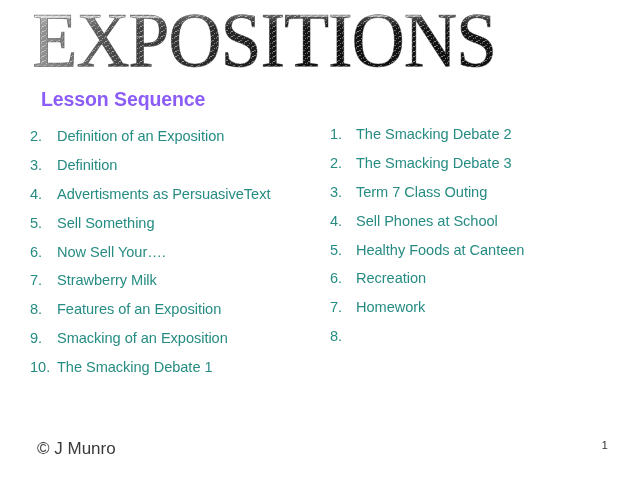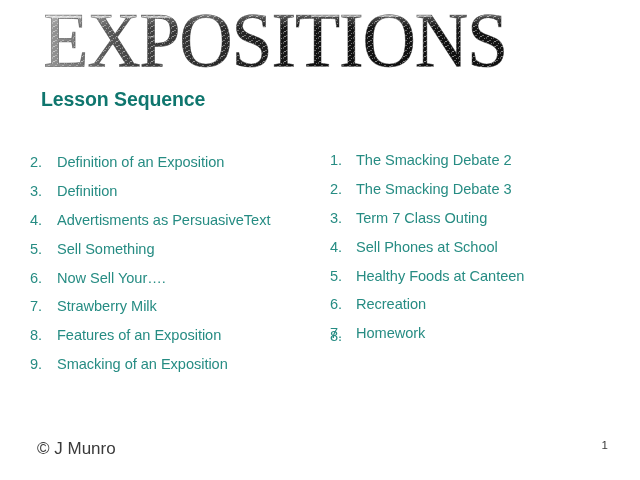--- a/index.html
+++ b/index.html
@@ -19,39 +19,39 @@
   
   #slide {
     position: absolute;
     inset: 0;
     background: #ffffff;
   }
 
   
   #title-wrap {
     position: absolute;
-    left: 11px;
+    left: 0;
     top: 6px;
     width: 528px;
     height: 74px;
     text-align: right;
   }
   #title-svg {
     display: block;
     margin: 0 auto;
   }
 
   
   #heading {
     position: absolute;
     left: 41px;
     top: 88px;
     font-size: 19.5px;
     font-weight: bold;
-    color: #0f766e;
+    color: #8b5cf6;
     letter-spacing: -0.1px;
     white-space: nowrap;
   }
 
   
   .col {
     position: absolute;
     font-size: 14.6px;
     color: #268c83;
     letter-spacing: -0.05px;
@@ -76,21 +76,20 @@
   .li .num {
     width: 26px;
     flex: 0 0 26px;
     text-align: left;
     padding-left: 0;
   }
   #col-left .li .num { width: 27px; flex-basis: 27px; }
   #col-right .li .num { width: 26px; flex-basis: 26px; }
   .li .txt {
     flex: 1 1 auto;
-    margin-top: 26px;
   }
 
   
   #footer-copyright {
     position: absolute;
     left: 37px;
     top: 439px;
     font-size: 17px;
     color: #3a3a3a;
     white-space: nowrap;
@@ -191,20 +190,24 @@
       <span class="txt">Strawberry Milk</span>
     </div>
     <div class="li">
       <span class="num">8.</span>
       <span class="txt">Features of an Exposition</span>
     </div>
     <div class="li">
       <span class="num">9.</span>
       <span class="txt">Smacking of an Exposition</span>
     </div>
+    <div class="li">
+      <span class="num">10.</span>
+      <span class="txt">The Smacking Debate 1</span>
+    </div>
   </div>
 
   <div class="col" id="col-right">
     <div class="li">
       <span class="num">1.</span>
       <span class="txt">The Smacking Debate 2</span>
     </div>
     <div class="li">
       <span class="num">2.</span>
       <span class="txt">The Smacking Debate 3</span>

